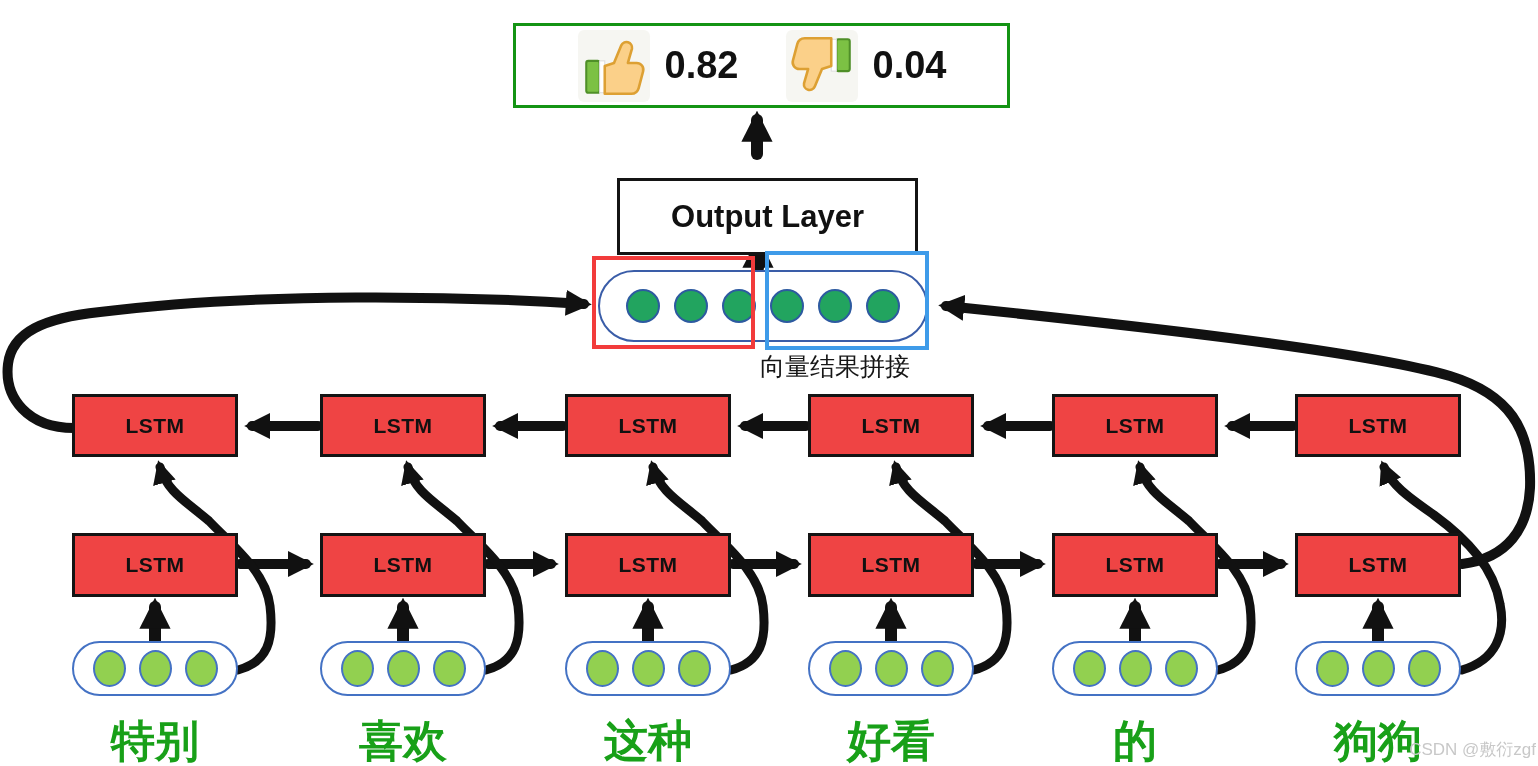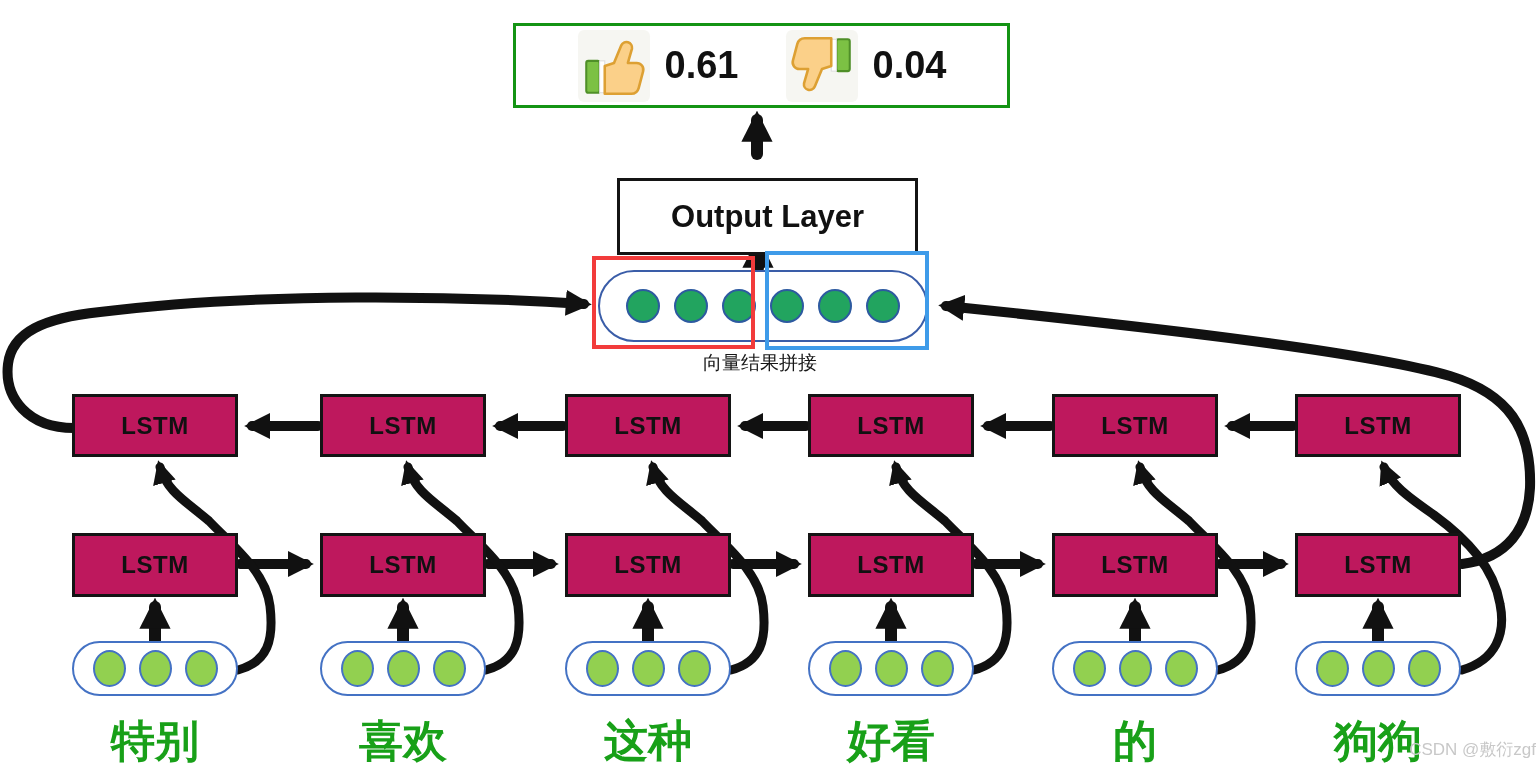--- a/index.html
+++ b/index.html
@@ -2,23 +2,23 @@
 <html><head>
 <meta charset="utf-8">
 <style>
   html,body{margin:0;padding:0;background:#ffffff;}
   body{
     position:relative;width:1538px;height:766px;overflow:hidden;
     font-family:"Liberation Sans","DejaVu Sans",sans-serif;color:#111;
   }
   #wires{position:absolute;left:0;top:0;width:1538px;height:766px;z-index:1;}
   .lstm-box{
-    position:absolute;width:166px;height:63px;background:#be185d;border:3px solid #141414;
+    position:absolute;width:166px;height:63px;background:#ef4444;border:3px solid #141414;
     display:flex;align-items:center;justify-content:center;
-    font-weight:bold;font-size:24px;letter-spacing:.5px;z-index:2;box-sizing:border-box;
+    font-weight:bold;font-size:21px;letter-spacing:.5px;z-index:2;box-sizing:border-box;
   }
   .lstm-box.bottom{height:64px;}
   .pill{
     position:absolute;width:166px;height:55px;background:#ffffff;border:2.5px solid #4472c4;
     border-radius:28px;display:flex;align-items:center;justify-content:center;gap:13px;
     z-index:2;box-sizing:border-box;
   }
   .unit{
     width:33px;height:37px;border-radius:50%;
     background:#92d050;border:2.5px solid #4472c4;box-sizing:border-box;
@@ -29,22 +29,22 @@
     justify-content:center;gap:14px;z-index:2;box-sizing:border-box;
   }
   .cunit{
     width:34px;height:34px;border-radius:50%;
     background:#22a45f;border:2.5px solid #2d5aa0;box-sizing:border-box;
   }
   .half-rect{position:absolute;background:transparent;z-index:3;box-sizing:border-box;}
   .half-rect.red{left:592px;top:256px;width:163px;height:93px;border:4px solid #f23b3b;}
   .half-rect.blue{left:765px;top:251px;width:164px;height:99px;border:4px solid #3e9be9;}
   .concat-label{
-    position:absolute;left:610px;top:350px;width:300px;text-align:center;
-    font-size:19px;font-weight:500;color:#161616;z-index:2;
+    position:absolute;left:610px;top:350px;width:300px;text-align:right;
+    font-size:25px;font-weight:500;color:#161616;z-index:2;
   }
   .output-box{
     position:absolute;left:617px;top:157px;width:301px;height:77px;background:#fff;
     border:3px solid #141414;display:flex;align-items:center;justify-content:center;
     font-weight:bold;font-size:31px;z-index:2;box-sizing:border-box;margin-top:21px;
   }
   .result-box{
     position:absolute;left:513px;top:23px;width:497px;height:85px;background:#fff;
     border:3px solid #149414;display:flex;align-items:center;justify-content:center;
     z-index:2;box-sizing:border-box;
@@ -110,21 +110,21 @@
 <div class="result-box">
   <svg class="thumb" viewBox="0 0 72 72">
     <rect x="1" y="1" width="70" height="70" rx="6" fill="#f6f6f2"></rect>
     <g>
       <rect x="9" y="31" width="13" height="31" rx="2" fill="#7cc144" stroke="#4f8f28" stroke-width="2"></rect>
       <rect x="22" y="31" width="5" height="31" fill="#ffffff" stroke="#dddddd" stroke-width="1"></rect>
       <path d="M27 62 V36 L36 33 L43 16 A5.5 5.5 0 0 1 53.5 19 L49.5 33 H58 A6.5 6.5 0 0 1 64.3 41.2 L60 57.5 A7.5 7.5 0 0 1 52.7 63 H27 Z" fill="#fbd089" stroke="#dda033" stroke-width="2.5" stroke-linejoin="round"></path>
     </g>
   </svg>
   <div class="sp14"></div>
-  <div class="val">0.61</div>
+  <div class="val">0.82</div>
   <div class="sp44"></div>
   <svg class="thumb" viewBox="0 0 72 72">
     <rect x="1" y="1" width="70" height="70" rx="6" fill="#f6f6f2"></rect>
     <g transform="rotate(180 36 36)">
       <rect x="9" y="31" width="13" height="31" rx="2" fill="#7cc144" stroke="#4f8f28" stroke-width="2"></rect>
       <rect x="22" y="31" width="5" height="31" fill="#ffffff" stroke="#dddddd" stroke-width="1"></rect>
       <path d="M27 62 V36 L36 33 L43 16 A5.5 5.5 0 0 1 53.5 19 L49.5 33 H58 A6.5 6.5 0 0 1 64.3 41.2 L60 57.5 A7.5 7.5 0 0 1 52.7 63 H27 Z" fill="#fbd089" stroke="#dda033" stroke-width="2.5" stroke-linejoin="round"></path>
     </g>
   </svg>
   <div class="sp14"></div>

